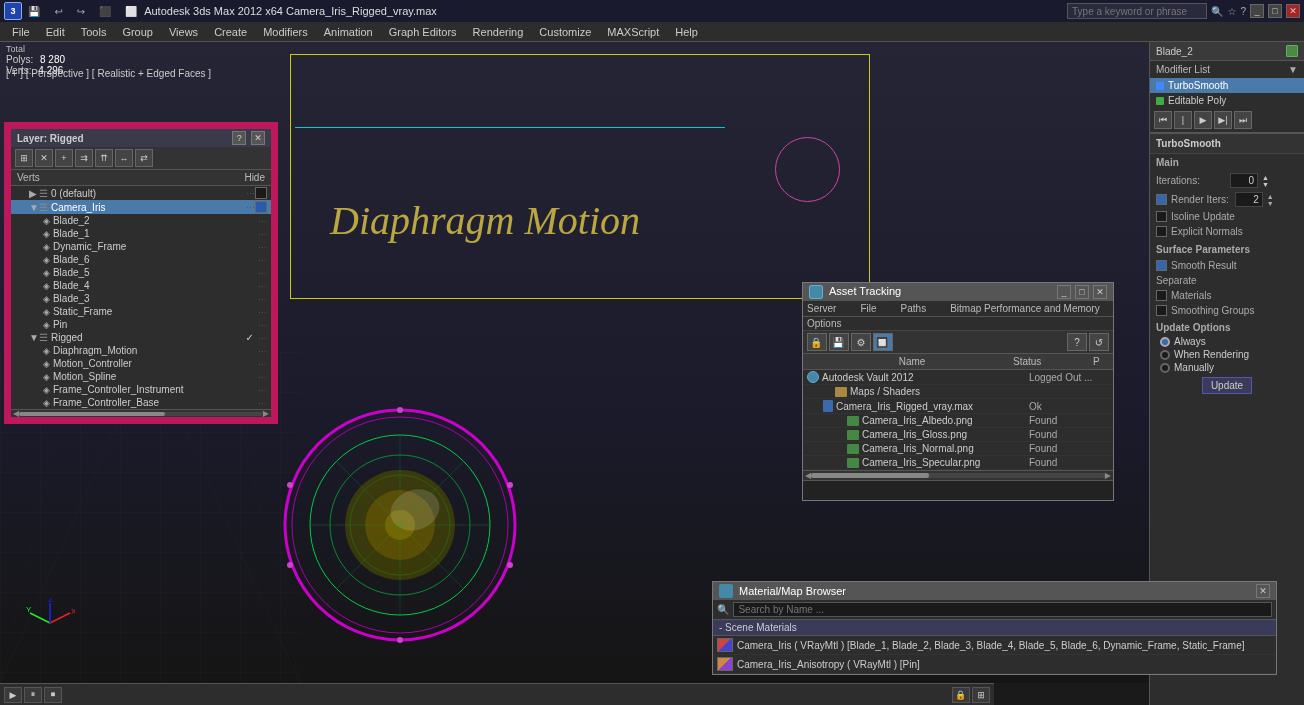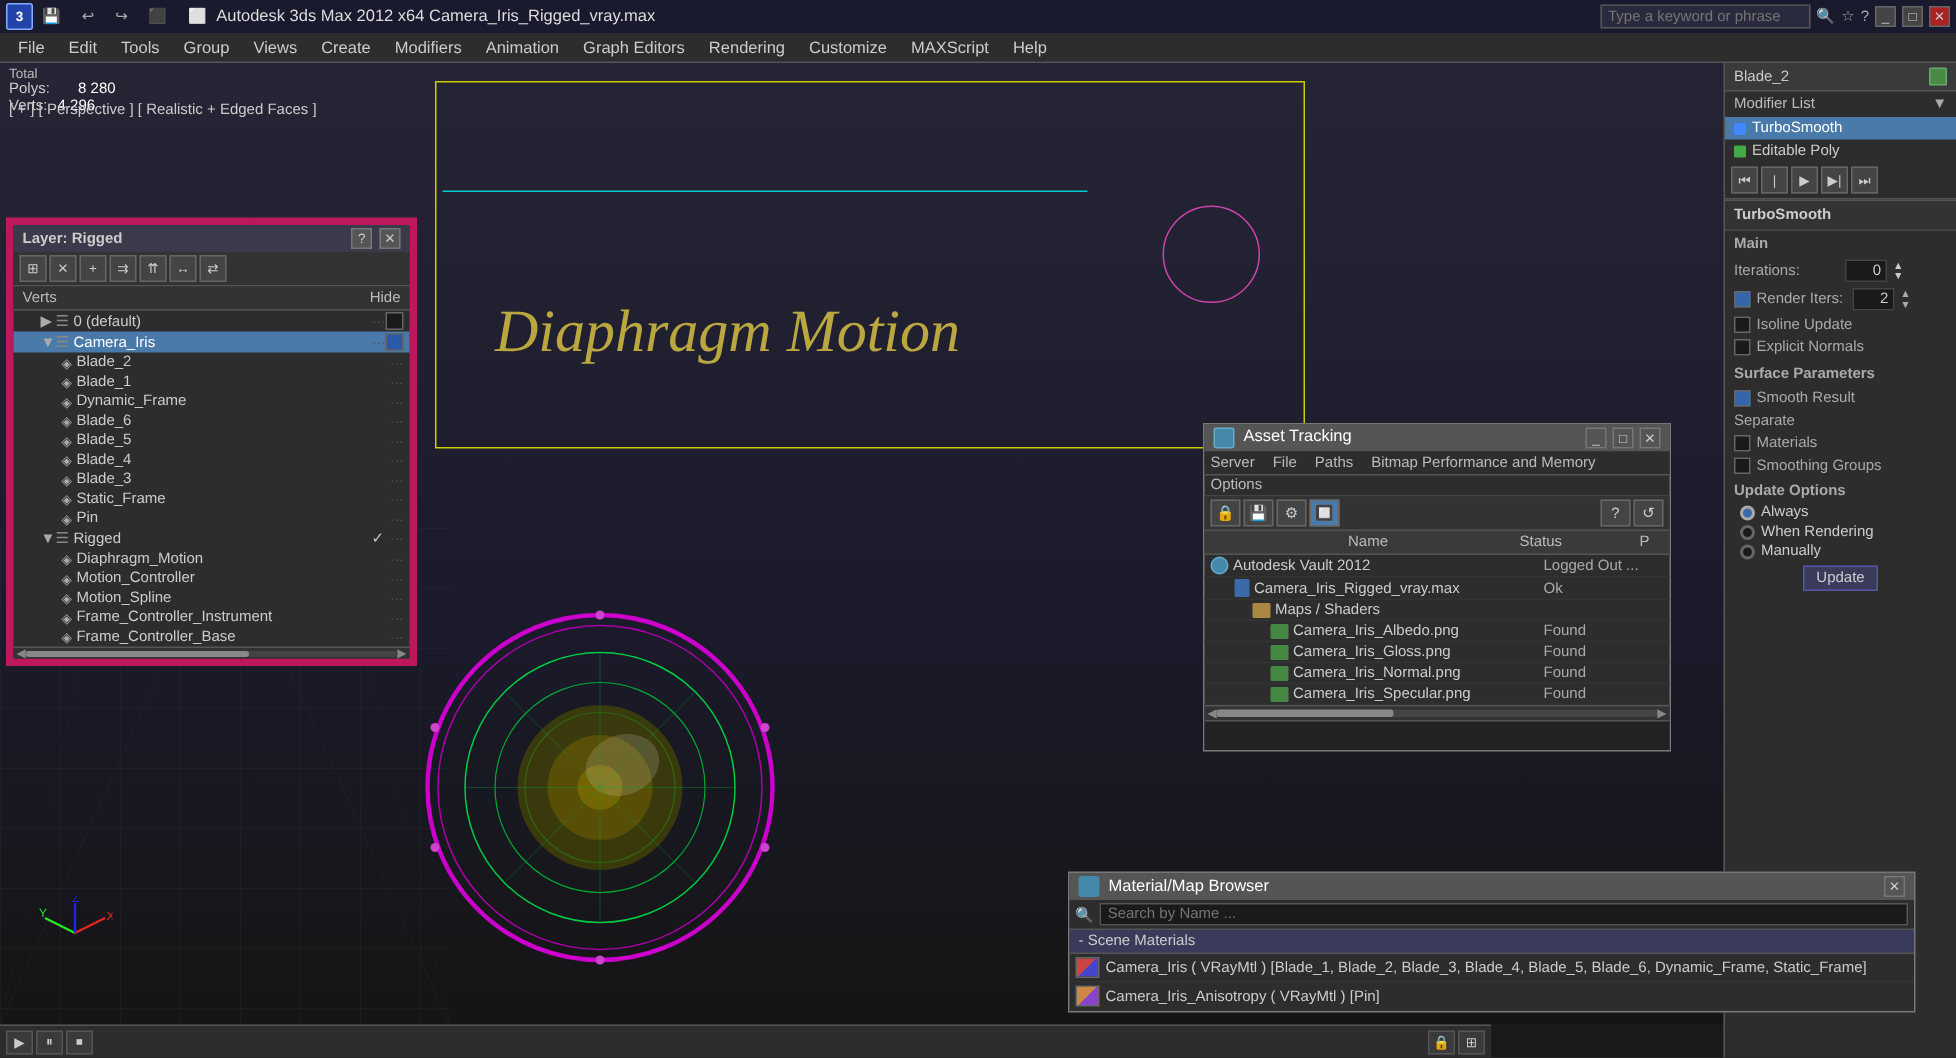--- a/index.html
+++ b/index.html
@@ -215,25 +215,25 @@
       display: flex; align-items: center; gap: 4px;
       padding: 2px 6px;
       font-size: 10px; color: #aaa;
     }
     .cb { width: 11px; height: 11px; border: 1px solid #666; background: #1a1a1a; }
     .cb.checked { background: #3366aa; }
 
     
     #layer-panel {
       position: absolute;
-      top: 145px;
+      top: 122px;
       left: 4px;
       width: 274px;
       background: #2d2d2d;
-      border: 5px solid #be185d;
+      border: 7px solid #be185d;
       z-index: 20;
     }
     .panel-titlebar {
       background: #3a3a4a;
       padding: 2px 6px;
       display: flex;
       align-items: center;
       justify-content: space-between;
       cursor: move;
       font-size: 10px;
@@ -337,21 +337,21 @@
       justify-content: space-between;
       cursor: move;
       font-size: 11px;
       color: #fff;
     }
     .asset-title { font-size: 11px; color: #fff; }
     .asset-menu-row {
       display: flex;
       background: #2d2d2d;
       padding: 2px 4px;
-      gap: 12px;
+      gap: 24px;
       border-bottom: 1px solid #555;
       font-size: 10px;
     }
     .asset-menu-item { cursor: pointer; color: #bbb; }
     .asset-options-row {
       padding: 1px 4px;
       border-bottom: 1px solid #444;
       font-size: 10px;
       color: #bbb;
     }
@@ -625,21 +625,21 @@
   <span class="menu-item">Rendering</span>
   <span class="menu-item">Customize</span>
   <span class="menu-item">MAXScript</span>
   <span class="menu-item">Help</span>
 </div>
 
 <div id="stats-overlay">
   <div style="text-align:left;font-size:9px;color:#bbb">Total</div>
   <div>
     <span>Polys:</span>
-    <span style="color:#fff;margin-left:16px">8 280</span>
+    <span style="color:#fff;margin-left:4px">8 280</span>
   </div>
   <div>
     <span>Verts:</span>
     <span style="color:#fff;margin-left:4px">4 296</span>
   </div>
 </div>
 
 <div id="viewport">
 
   <div id="vp-corner" style="top:26px">[ + ] [ Perspective ] [ Realistic + Edged Faces ]</div>
@@ -997,30 +997,30 @@
     <span class="asset-col-status">Status</span>
     <span class="asset-col-p">P</span>
   </div>
 
   <div class="asset-row">
     <span class="vault-icon"></span>
     <span class="asset-row-name">Autodesk Vault 2012</span>
     <span class="asset-row-status">Logged Out ...</span>
   </div>
   <div class="asset-row">
+    <span style="width:28px"></span>
+    <span class="folder-icon"></span>
+    <span class="asset-row-name">Maps / Shaders</span>
+    <span class="asset-row-status"></span>
+  </div>
+  <div class="asset-row">
     <span style="width:16px"></span>
     <span class="file-icon"></span>
     <span class="asset-row-name">Camera_Iris_Rigged_vray.max</span>
     <span class="asset-row-status">Ok</span>
-  </div>
-  <div class="asset-row">
-    <span style="width:28px"></span>
-    <span class="folder-icon"></span>
-    <span class="asset-row-name">Maps / Shaders</span>
-    <span class="asset-row-status"></span>
   </div>
   <div class="asset-row">
     <span style="width:40px"></span>
     <span class="img-icon"></span>
     <span class="asset-row-name">Camera_Iris_Albedo.png</span>
     <span class="asset-row-status">Found</span>
   </div>
   <div class="asset-row">
     <span style="width:40px"></span>
     <span class="img-icon"></span>

